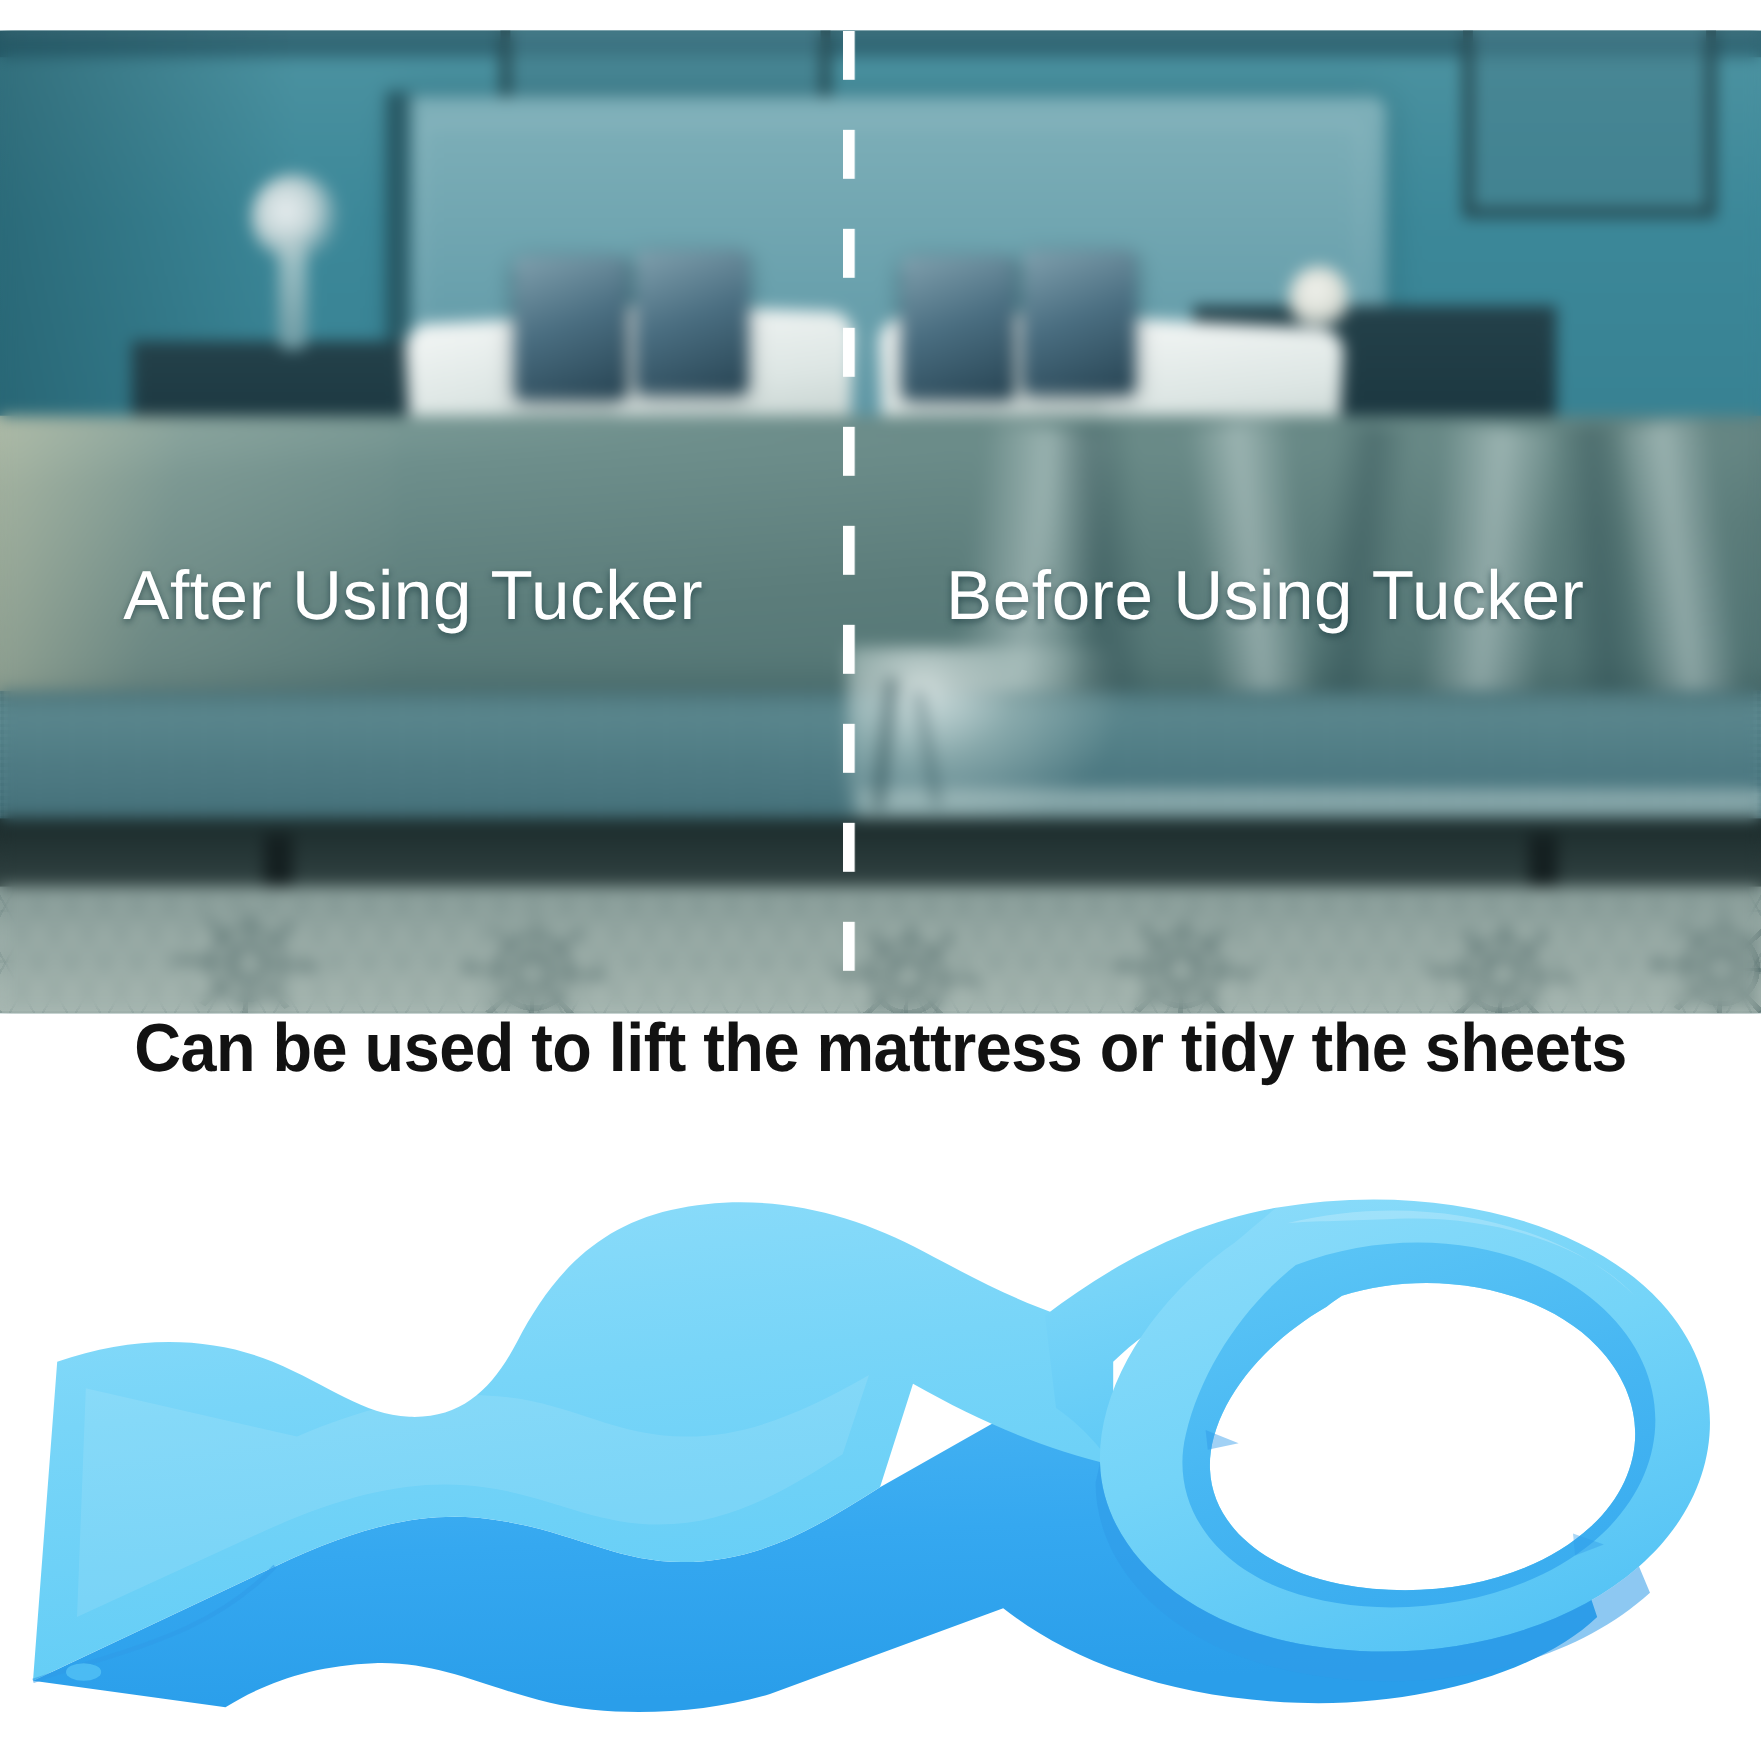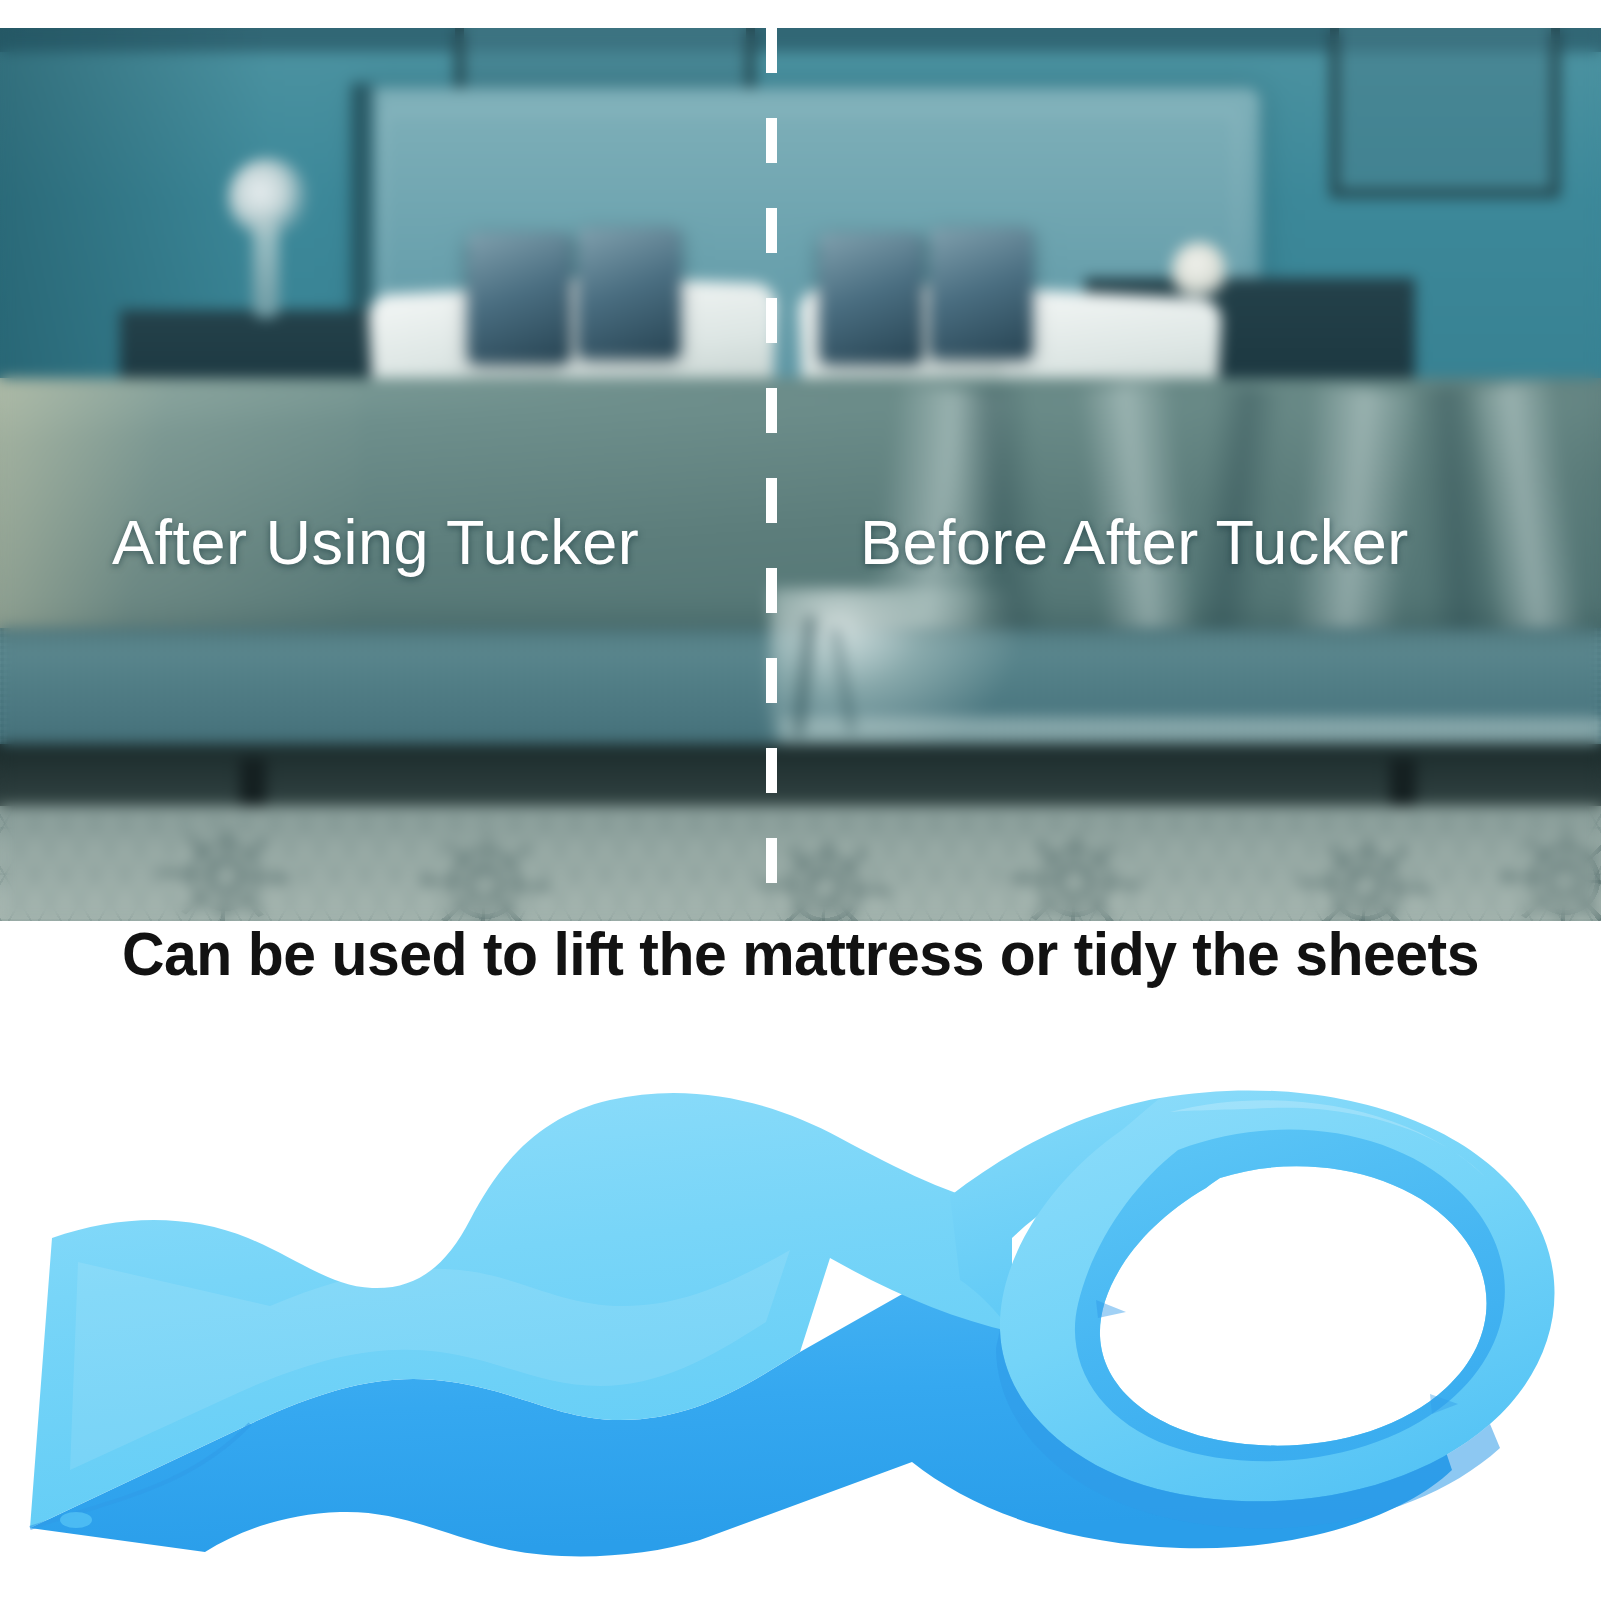--- a/index.html
+++ b/index.html
@@ -407,21 +407,21 @@
     <div class="tile-medallion tm-2"></div>
     <div class="tile-medallion tm-3"></div>
     <div class="tile-medallion tm-4"></div>
     <div class="tile-medallion tm-5"></div>
     <div class="tile-medallion tm-6"></div>
 
     <div class="photo-blur"></div>
 
     <div class="cmp-label cmp-after">After Using Tucker</div>
 
-    <div class="cmp-label cmp-before">Before After Tucker</div>
+    <div class="cmp-label cmp-before">Before Using Tucker</div>
 
     <div class="divider"></div>
   </div>
 
   <div class="headline">Can be used to lift the mattress or tidy the sheets</div>
 
   <div class="product">
     <svg width="1601" height="601" viewBox="0 0 1601 601" xmlns="http://www.w3.org/2000/svg">
       <defs>
         <linearGradient id="gTop" x1="0" y1="0" x2="0.25" y2="1">

